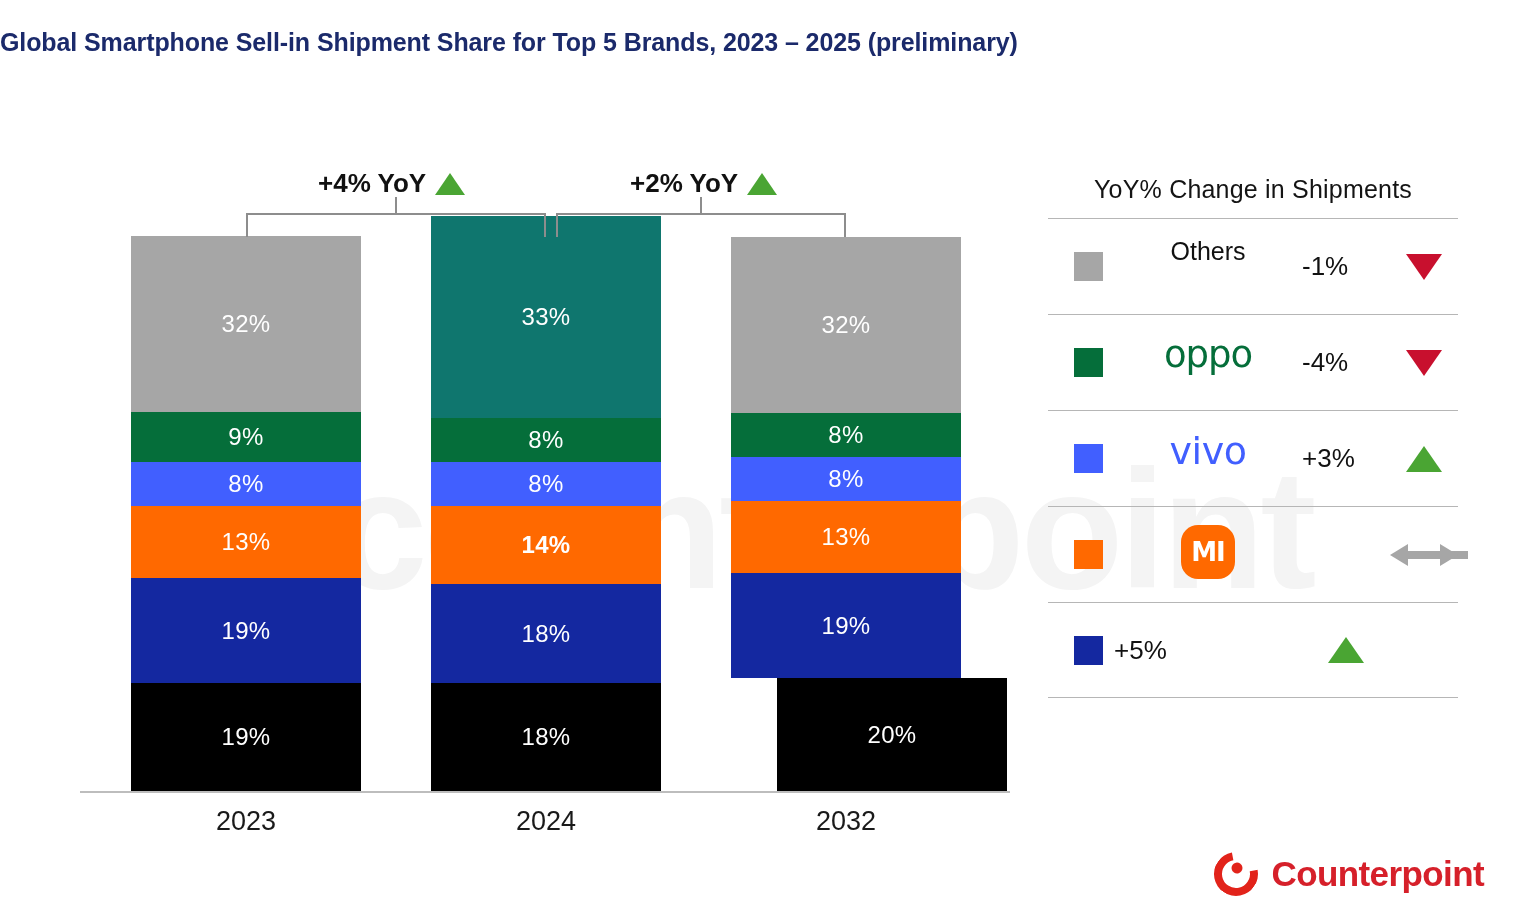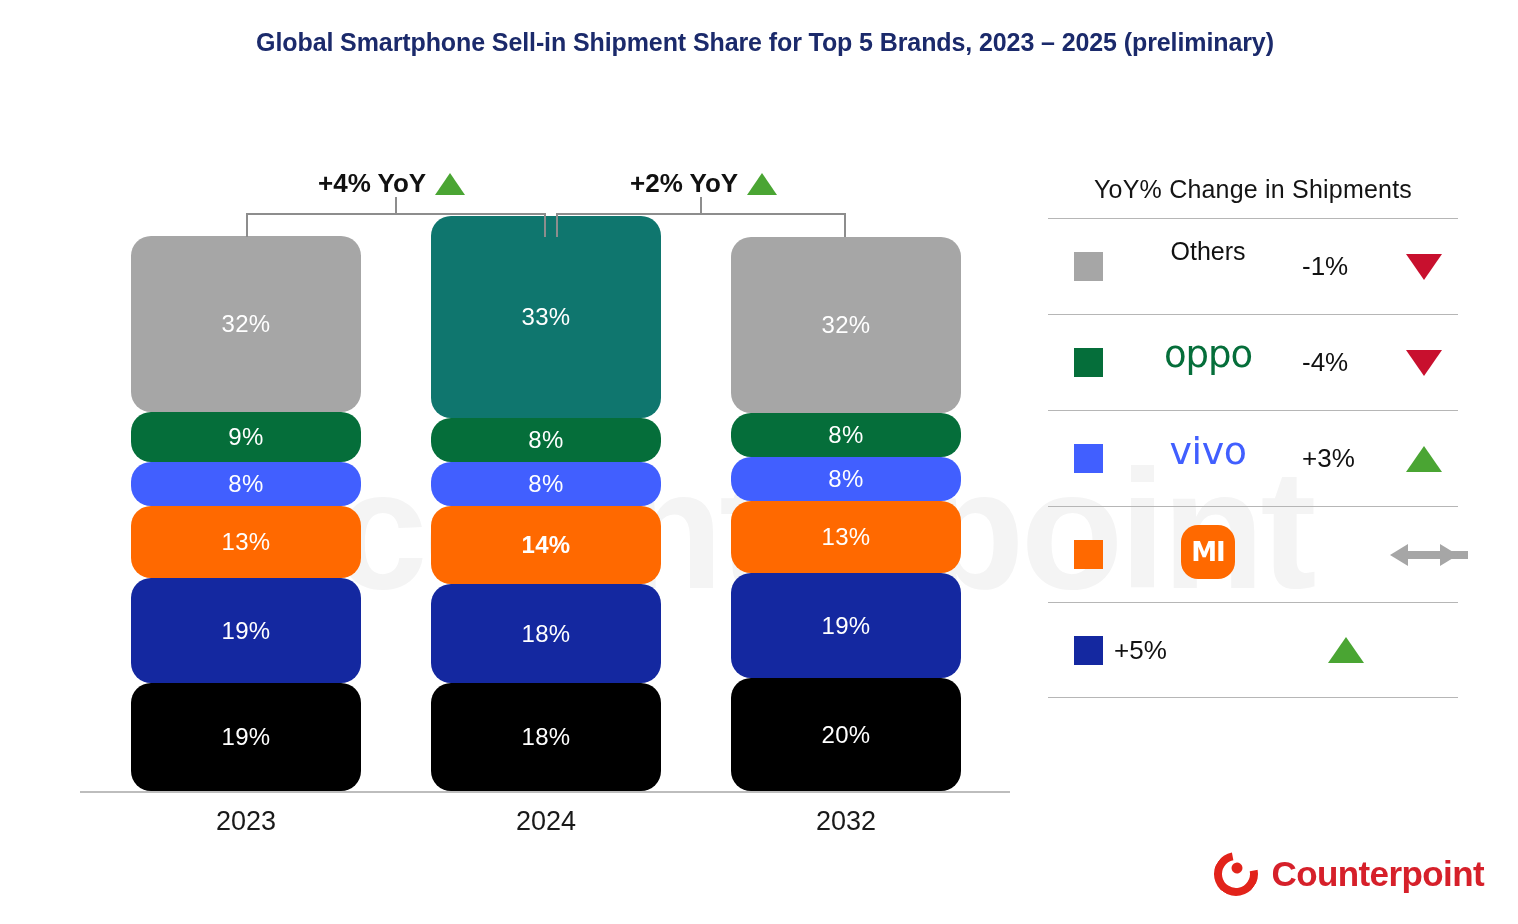--- a/index.html
+++ b/index.html
@@ -16,26 +16,25 @@
     height: 924px;
     background: #ffffff;
   }
 
   
   #chart-title {
     position: absolute;
     top: 28px;
     left: 0;
     width: 1518px;
-    text-align: center;
+    text-align: left;
     font-size: 25px;
     font-weight: bold;
     color: #1b2a6b;
     letter-spacing: -0.1px;
-    padding-left: 12px;
   }
 
   
   #watermark {
     position: absolute;
     left: 170px;
     top: 430px;
     width: 1290px;
     height: 220px;
     font-size: 168px;
@@ -77,21 +76,20 @@
 
   .seg {
     position: relative;
     width: 230px;
     display: flex;
     align-items: center;
     justify-content: center;
     color: #ffffff;
     font-size: 24px;
     letter-spacing: 0.3px;
-    border-radius: 20px;
   }
 
   .axis-line {
     position: absolute;
     left: 80px;
     top: 791px;
     width: 930px;
     height: 2px;
     background: #bdbdbd;
   }
@@ -346,21 +344,21 @@
       <div class="seg" style="background:#1428a0;height:99px;">18%</div>
       <div class="seg" style="background:#000000;height:108px;">18%</div>
     </div>
 
     <div class="bar-group" id="bar-2025">
       <div class="seg" style="background:#a6a6a6;height:176px;">32%</div>
       <div class="seg" style="background:#056e3a;height:44px;">8%</div>
       <div class="seg" style="background:#415fff;height:44px;">8%</div>
       <div class="seg" style="background:#ff6900;height:72px;">13%</div>
       <div class="seg" style="background:#1428a0;height:105px;">19%</div>
-      <div class="seg" style="background:#000000;height:113px;">20%</div>
+      <div class="seg" style="background:#000000;height:113px;margin-left:46px;">20%</div>
     </div>
 
     <div class="axis-line"></div>
 
     <div class="year-label" id="year-2023">2023</div>
     <div class="year-label" id="year-2024">2024</div>
     <div class="year-label" id="year-2025">2032</div>
   </div>
 
   <div id="legend">

